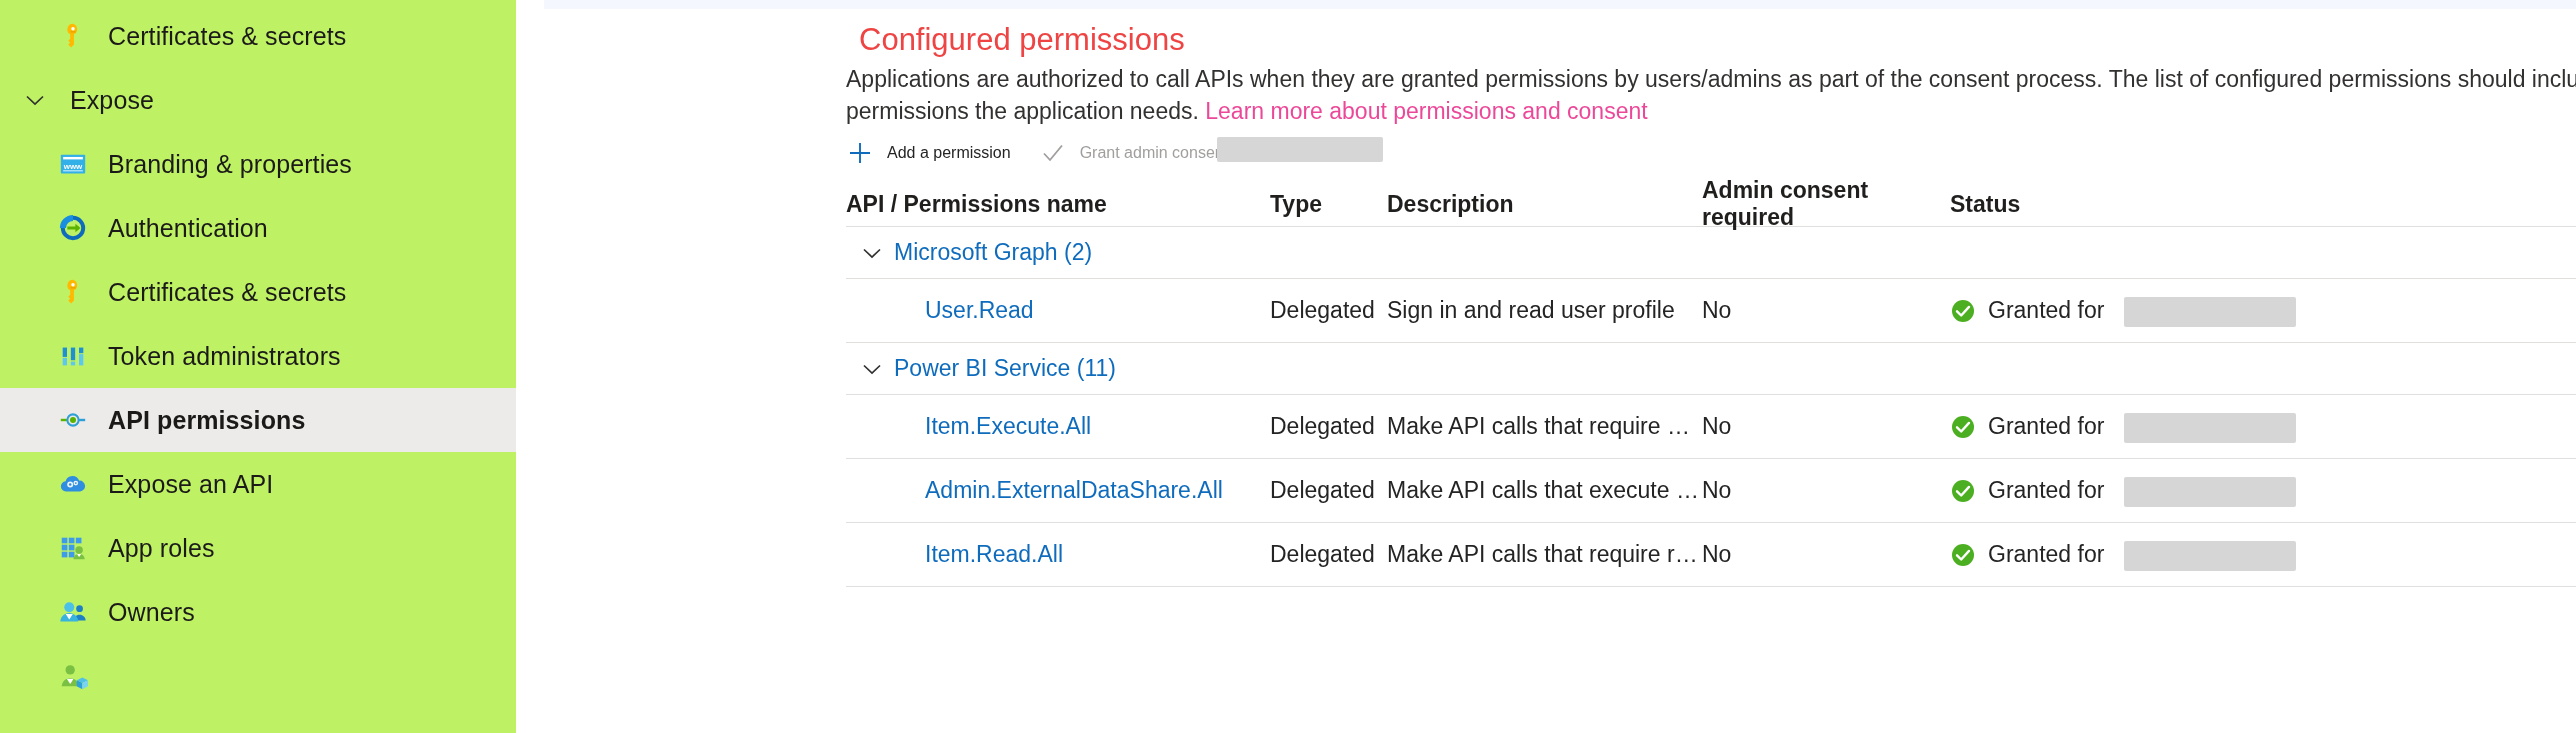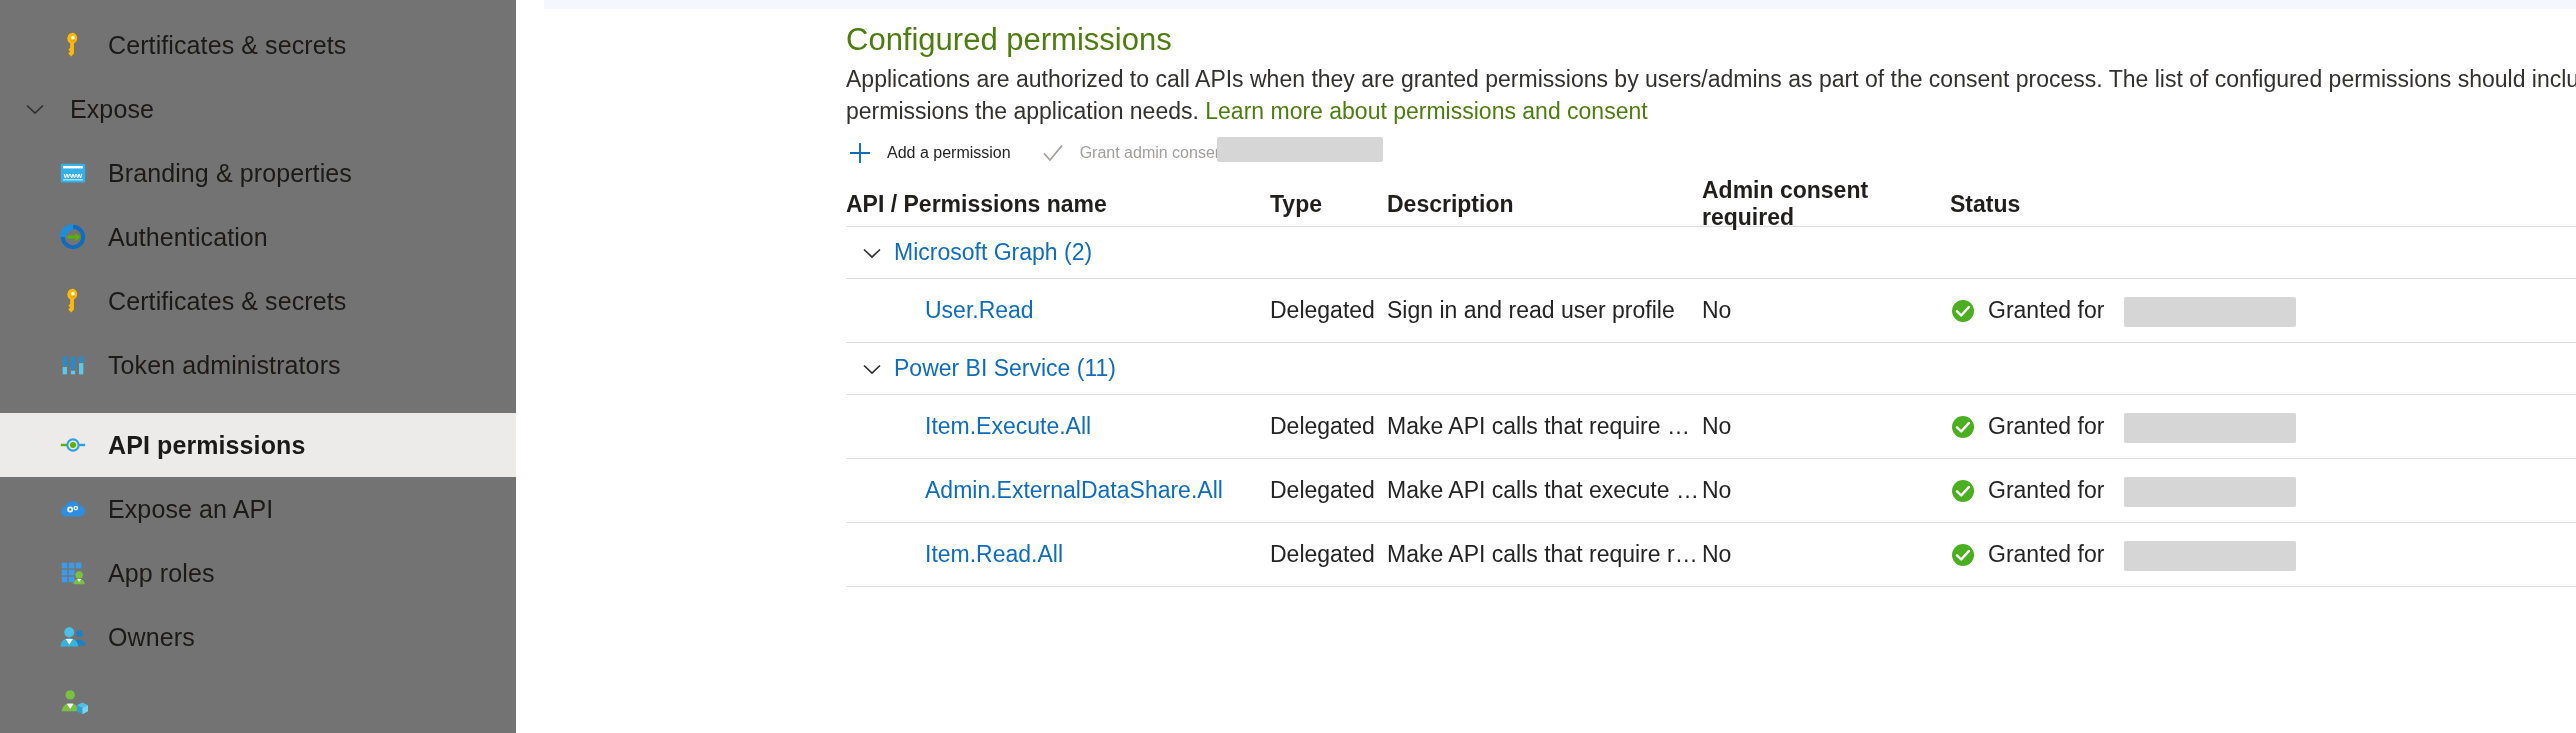--- a/index.html
+++ b/index.html
@@ -7,37 +7,37 @@
     width: 2576px; height: 734px;
     background: #ffffff;
     font-family: "Liberation Sans", sans-serif;
     overflow: hidden;
   }
   .app { position: relative; width: 2576px; height: 734px; display: flex; }
 
   
   .sidebar {
     width: 516px; height: 734px;
-    background: #737373;
+    background: #bef264;
     flex: 0 0 516px;
     position: relative;
-    padding-top: 13px;
+    padding-top: 4px;
   }
   .nav-item {
     height: 64px;
     display: flex;
     align-items: center;
     padding-left: 56px;
     cursor: pointer;
     position: relative;
   }
   .nav-item.group {
     padding-left: 18px;
   }
-  .nav-item.selected { background: #edebe9; margin-top: 16px; }
+  .nav-item.selected { background: #edebe9; }
   .nav-item .icon-box {
     width: 34px; height: 34px;
     flex: 0 0 34px;
     display: flex; align-items: center; justify-content: center;
     margin-right: 18px;
   }
   .nav-item .label {
     font-size: 25px;
     color: #1b1a19;
     white-space: nowrap;
@@ -59,34 +59,34 @@
     overflow: hidden;
   }
   .top-strip {
     position: absolute; top: 0; left: 28px; right: 0;
     height: 9px;
     background: #f5f7fe;
   }
 
   .page-title {
     position: absolute;
-    left: 330px; top: 22px;
+    left: 343px; top: 22px;
     font-size: 31px;
-    color: #4d7c0f;
+    color: #ef4444;
     font-weight: 400;
   }
   .desc {
     position: absolute;
     left: 330px; top: 63px;
     width: 1938px;
     font-size: 23px;
     line-height: 32px;
     color: #323130;
   }
-  .desc a { color: #4d7c0f; text-decoration: none; }
+  .desc a { color: #ec4899; text-decoration: none; }
 
   
   .cmdbar {
     position: absolute;
     left: 330px; top: 133px;
     height: 40px;
     display: flex; align-items: center;
   }
   .cmd {
     display: flex; align-items: center;

